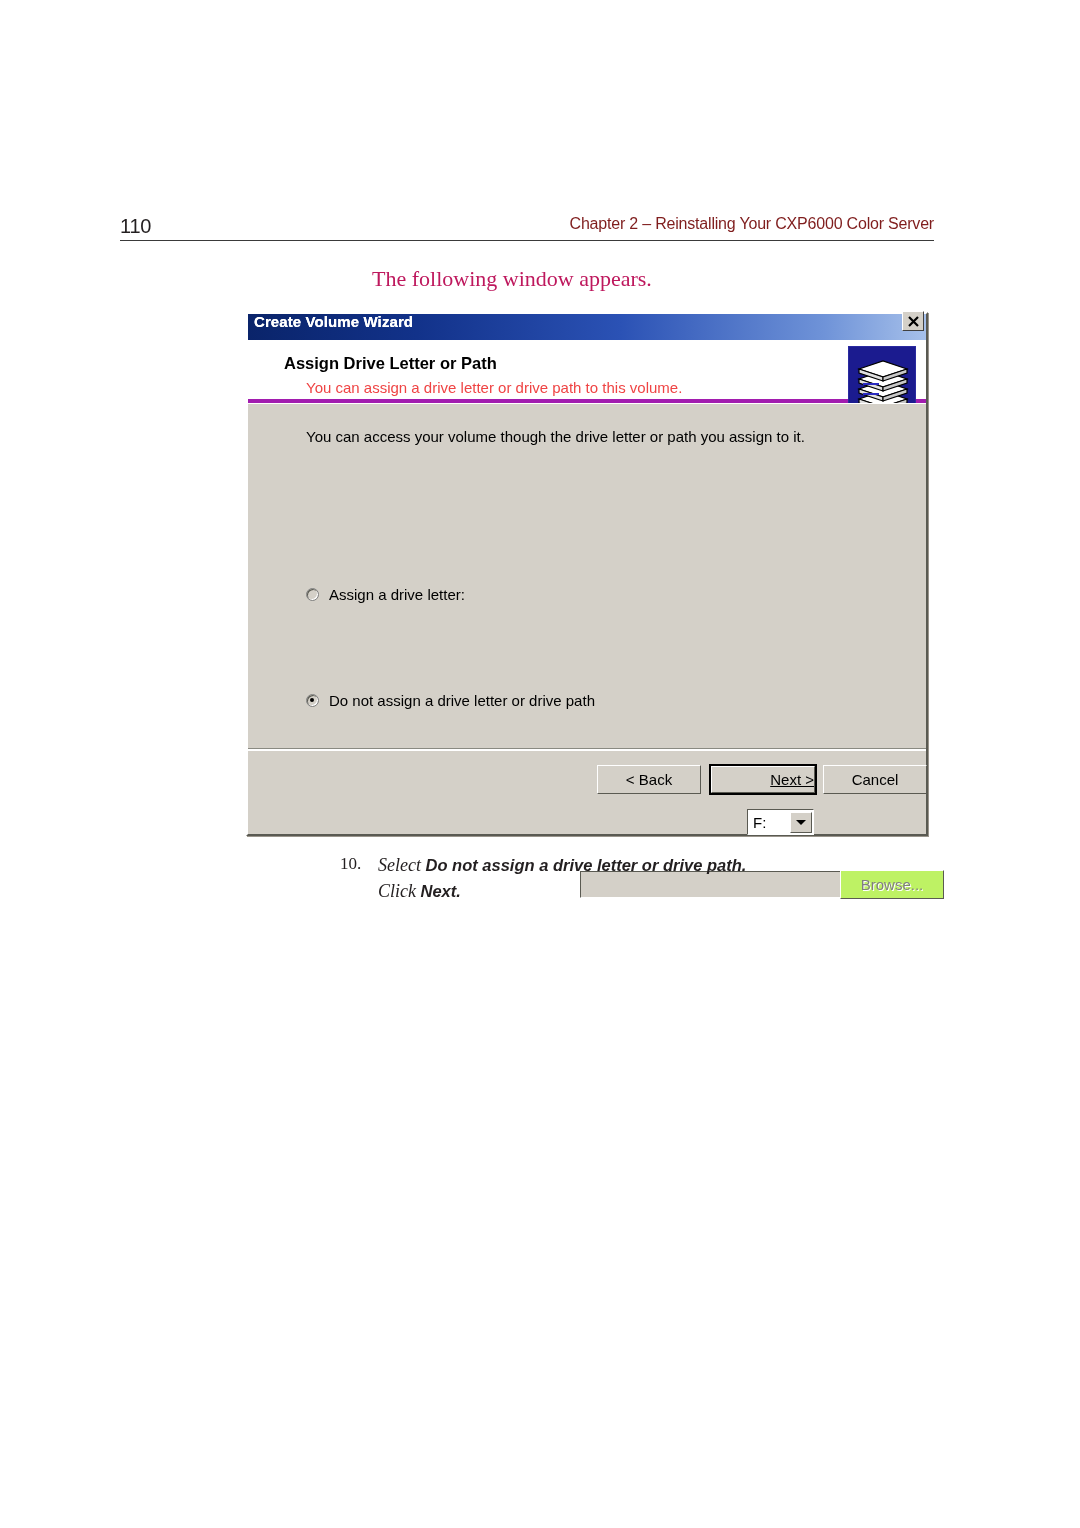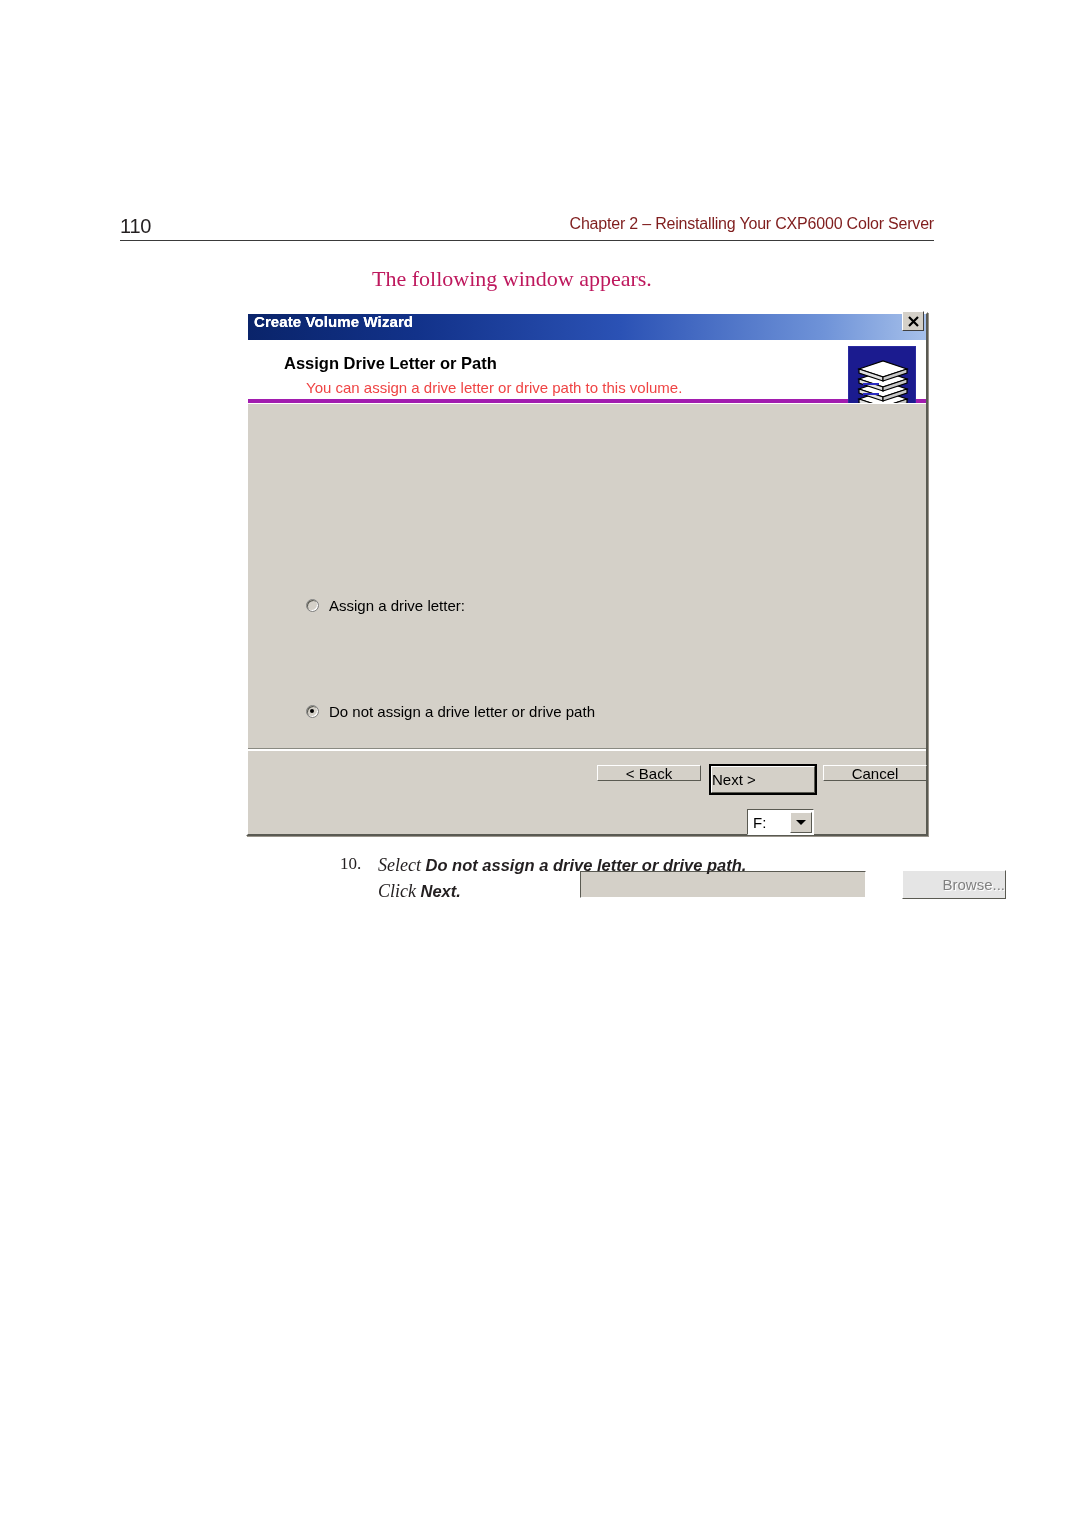--- a/index.html
+++ b/index.html
@@ -165,21 +165,20 @@
     left: 58px;
     top: 24px;
     font-size: 15px;
     color: #000000;
     white-space: nowrap;
   }
   .opt-row {
     position: absolute;
     display: flex;
     align-items: center;
-    margin-top: 11px;
   }
   .radio {
     width: 13px;
     height: 13px;
     border-radius: 50%;
     background: #d4d0c8;
     border: 1.5px solid #808080;
     box-shadow: inset 1px 1px 0 #5a5a52, inset -1px -1px 0 #ffffff;
     box-sizing: border-box;
     position: relative;
@@ -254,33 +253,33 @@
     height: 27px;
     background: #d4d0c8;
     border-top: 1.5px solid #5a5a52;
     border-left: 1.5px solid #5a5a52;
     border-right: 1.5px solid #ffffff;
     border-bottom: 1.5px solid #ffffff;
     box-sizing: border-box;
   }
   .browse-btn {
     position: absolute;
-    left: 654px;
+    left: 592px;
     top: 556px;
     width: 104px;
     height: 29px;
-    background: #e5e5e5;
+    background: #bef264;
     border-top: 1.5px solid #ffffff;
     border-left: 1.5px solid #ffffff;
     border-right: 1.5px solid #5a5a52;
     border-bottom: 1.5px solid #5a5a52;
     box-sizing: border-box;
     display: flex;
     align-items: center;
-    justify-content: flex-end;
+    justify-content: center;
     font-size: 15px;
     color: #808080;
     text-shadow: 1px 1px 0 #ffffff;
   }
 
   
   .wizard-footer {
     position: relative;
     height: 66px;
     background: #d4d0c8;
@@ -290,21 +289,21 @@
   .wizard-footer .sep-white {
     position: absolute;
     left: 0; right: 0; top: 0;
     height: 1.5px;
     background: #ffffff;
   }
   .btn {
     position: absolute;
     top: 16px;
     width: 104px;
-    height: 16px;
+    height: 29px;
     background: #d4d0c8;
     border-top: 1.5px solid #ffffff;
     border-left: 1.5px solid #ffffff;
     border-right: 1.5px solid #5a5a52;
     border-bottom: 1.5px solid #5a5a52;
     box-sizing: border-box;
     display: flex;
     align-items: center;
     justify-content: center;
     font-size: 15px;
@@ -320,21 +319,22 @@
   .btn.default .inner {
     width: 100%;
     height: 100%;
     border-top: 1.5px solid #ffffff;
     border-left: 1.5px solid #ffffff;
     border-right: 1.5px solid #5a5a52;
     border-bottom: 1.5px solid #5a5a52;
     box-sizing: border-box;
     display: flex;
     align-items: center;
-    justify-content: flex-start;
+    justify-content: flex-end;
+    text-decoration: underline;
   }
   #btn-back   { left: 349px; }
   #btn-next   { left: 461px; }
   #btn-cancel { left: 575px; }
 
   
   #caption {
     position: absolute;
     left: 340px;
     top: 852px;
@@ -414,20 +414,21 @@
         <g fill="#2b2bc0">
           <rect x="14" y="36" width="16" height="2"></rect>
           <rect x="14" y="46" width="16" height="2"></rect>
           <rect x="14" y="56" width="16" height="2"></rect>
         </g>
       </svg>
     </div>
   </div>
 
   <div class="wizard-body">
+    <div class="body-intro">You can access your volume though the drive letter or path you assign to it.</div>
 
     <div class="opt-row" style="left:58px; top:182px;">
       <span class="radio"></span>
       <span class="opt-label">Assign a drive letter:</span>
     </div>
 
 
     <div class="opt-row" style="left:58px; top:288px;">
       <span class="radio checked"></span>
       <span class="opt-label">Do not assign a drive letter or drive path</span>

